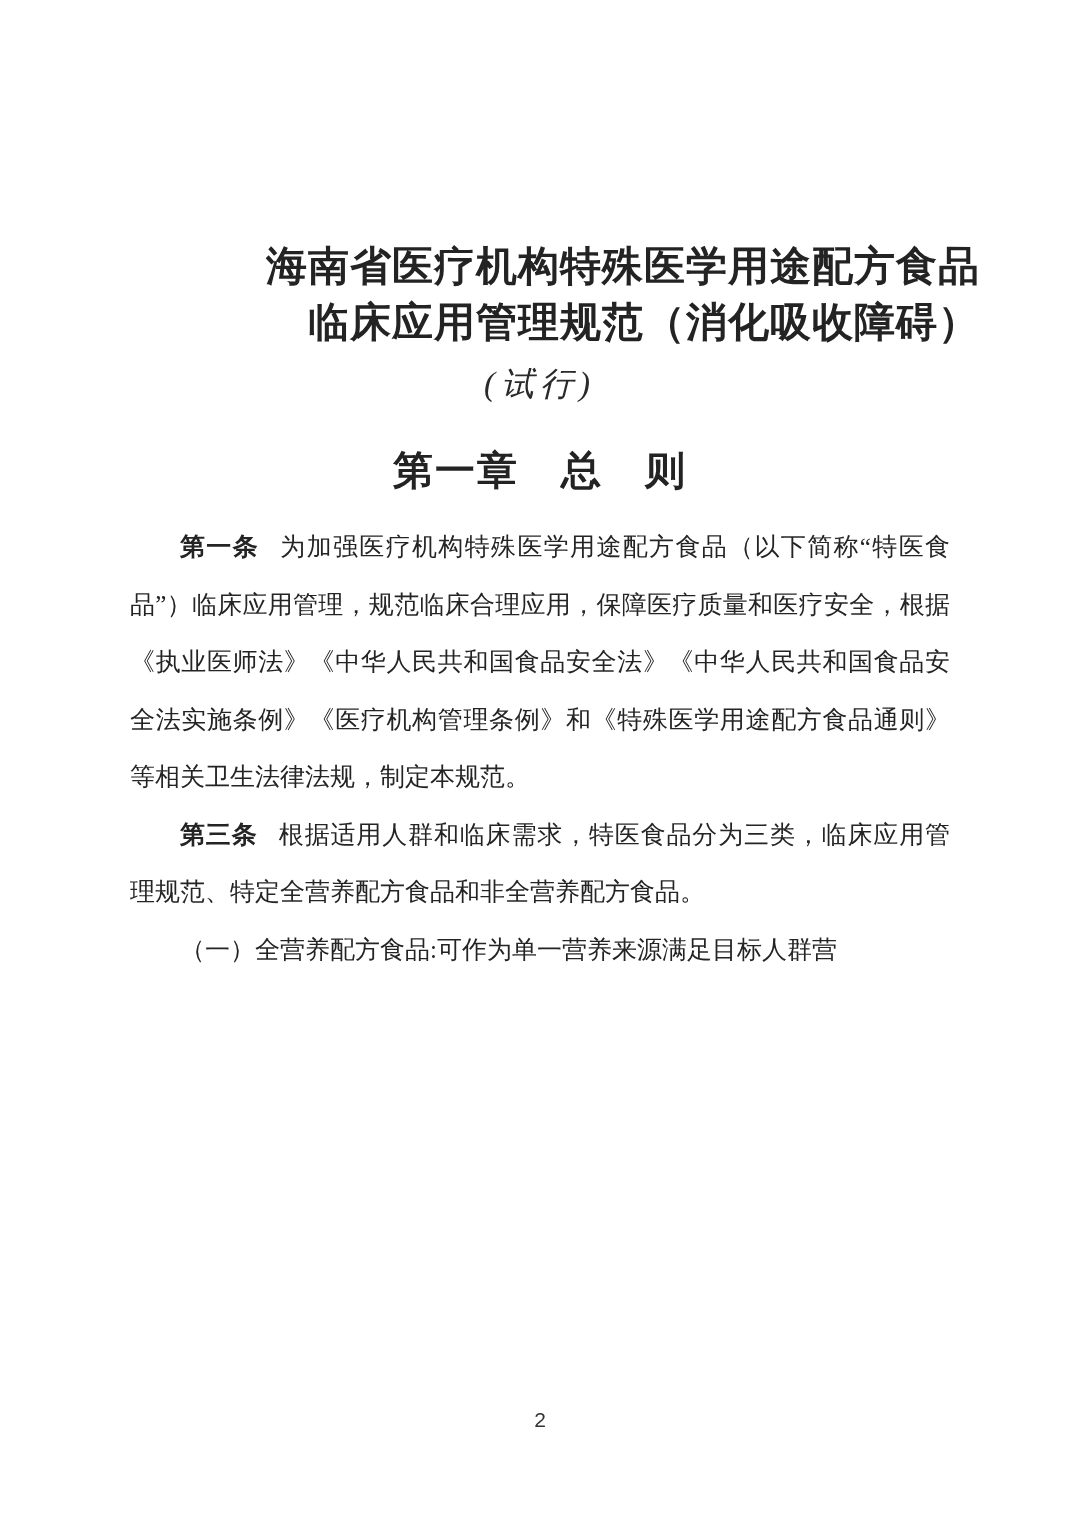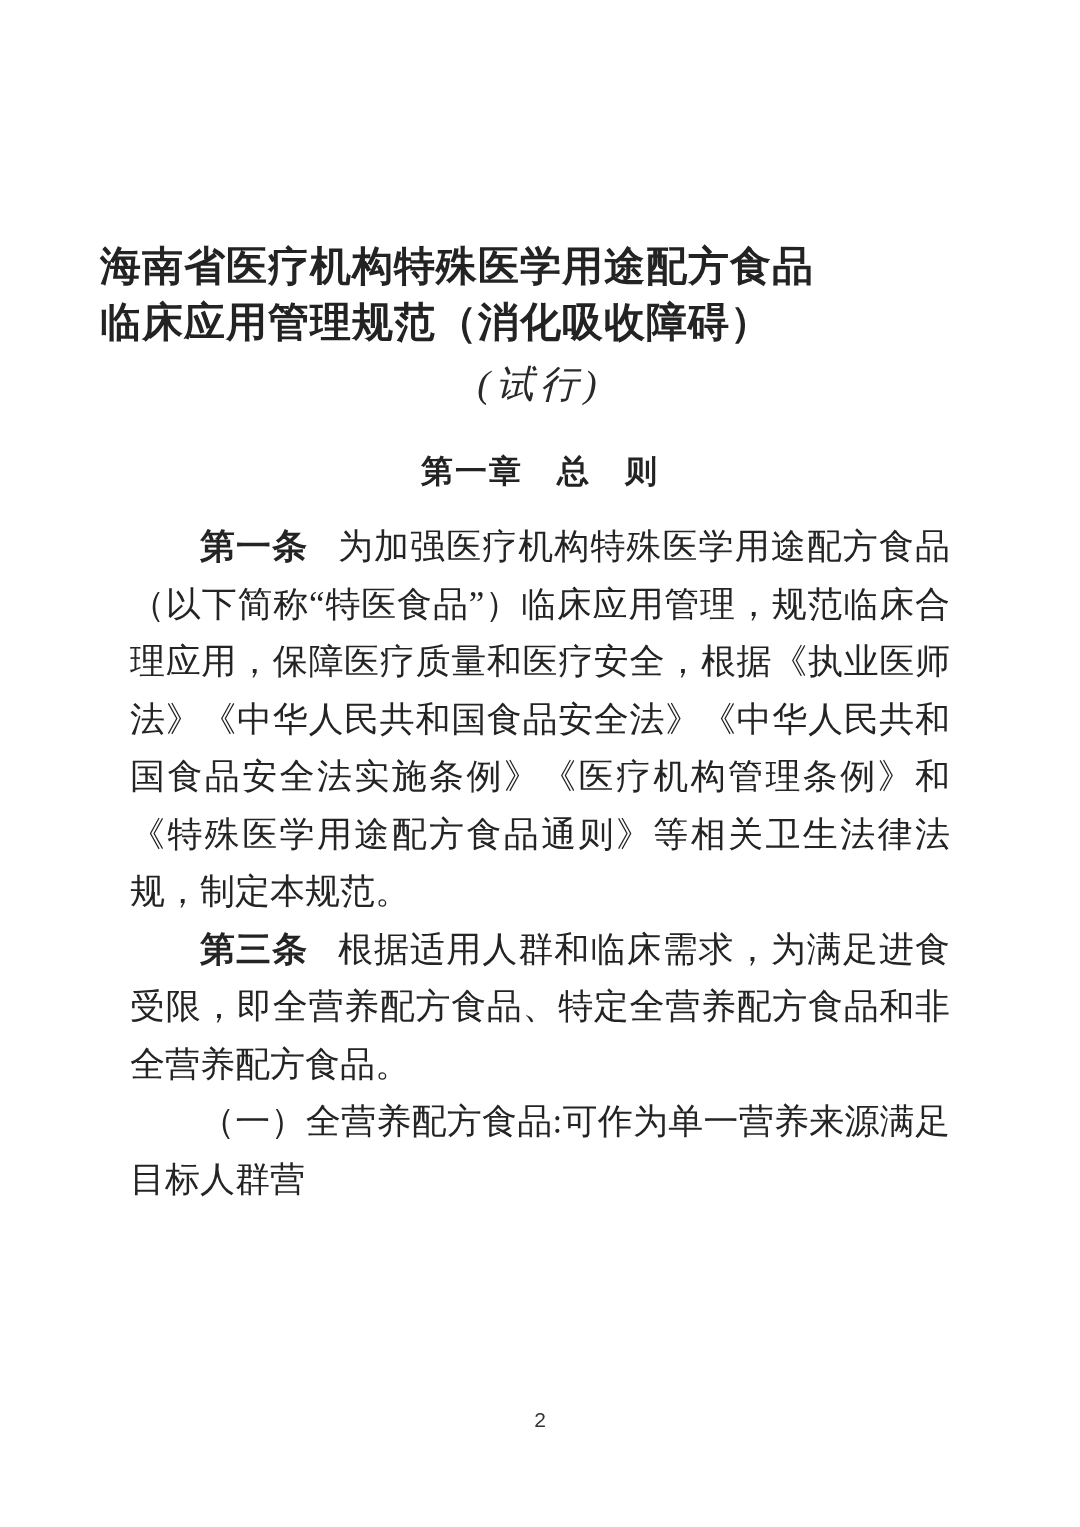--- a/index.html
+++ b/index.html
@@ -13,54 +13,54 @@
     height: 1527px;
     margin: 0 auto;
     background: #ffffff;
     color: #1e1e1e;
     font-family: "Liberation Serif", "DejaVu Serif", serif;
     overflow: hidden;
     box-sizing: border-box;
   }
   .doc-title {
     margin: 238px 100px 0 100px;
-    text-align: left;
+    text-align: right;
     font-size: 41px;
     font-weight: bold;
     line-height: 56px;
     letter-spacing: 1px;
     color: #232323;
     font-family: Liberation Serif, serif;
   }
   .doc-subtitle {
     margin: 14px 0 0 0;
     text-align: center;
-    font-size: 38px;
+    font-size: 33px;
     font-style: italic;
     line-height: 40px;
     letter-spacing: 6px;
     color: #2a2a2a;
   }
   .chapter-heading {
     margin: 46px 0 0 0;
     text-align: center;
-    font-size: 32px;
+    font-size: 40px;
     font-weight: bold;
     line-height: 42px;
     letter-spacing: 2px;
     color: #232323;
   }
   .body-text {
     margin: 26px 130px 0 130px;
     width: 820px;
   }
   .body-text p {
     margin: 0;
     padding: 0;
-    font-size: 35px;
+    font-size: 25px;
     line-height: 57.5px;
     text-align: justify;
     text-align-last: left;
     text-justify: inter-ideograph;
     text-indent: 2em;
     color: #242424;
   }
   .article-label {
     font-weight: bold;
     margin-right: 0.85em;
@@ -88,19 +88,19 @@
     <div>海南省医疗机构特殊医学用途配方食品</div>
     <div>临床应用管理规范（消化吸收障碍）</div>
   </div>
 
   <div class="doc-subtitle">(试行)</div>
 
   <div class="chapter-heading">第一章　总　则</div>
 
   <div class="body-text">
     <p><span class="article-label">第一条</span><span>为加强医疗机构特殊医学用途配方食品（以下简称“特医食品”）临床应用管理，规范临床合理应用，保障医疗质量和医疗安全，根据《执业医师法》《中华人民共和国食品安全法》《中华人民共和国食品安全法实施条例》《医疗机构管理条例》和《特殊医学用途配方食品通则》等相关卫生法律法规，制定本规范。</span></p>
-    <p><span class="article-label">第三条</span><span>根据适用人群和临床需求，为满足进食受限，即全营养配方食品、特定全营养配方食品和非全营养配方食品。</span></p>
+    <p><span class="article-label">第三条</span><span>根据适用人群和临床需求，特医食品分为三类，临床应用管理规范、特定全营养配方食品和非全营养配方食品。</span></p>
     <p><span class="article-label"></span><span>（一）全营养配方食品:可作为单一营养来源满足目标人群营</span></p>
   </div>
 
   <div class="page-footer">2</div>
 
 </div>
 
 </body></html>

